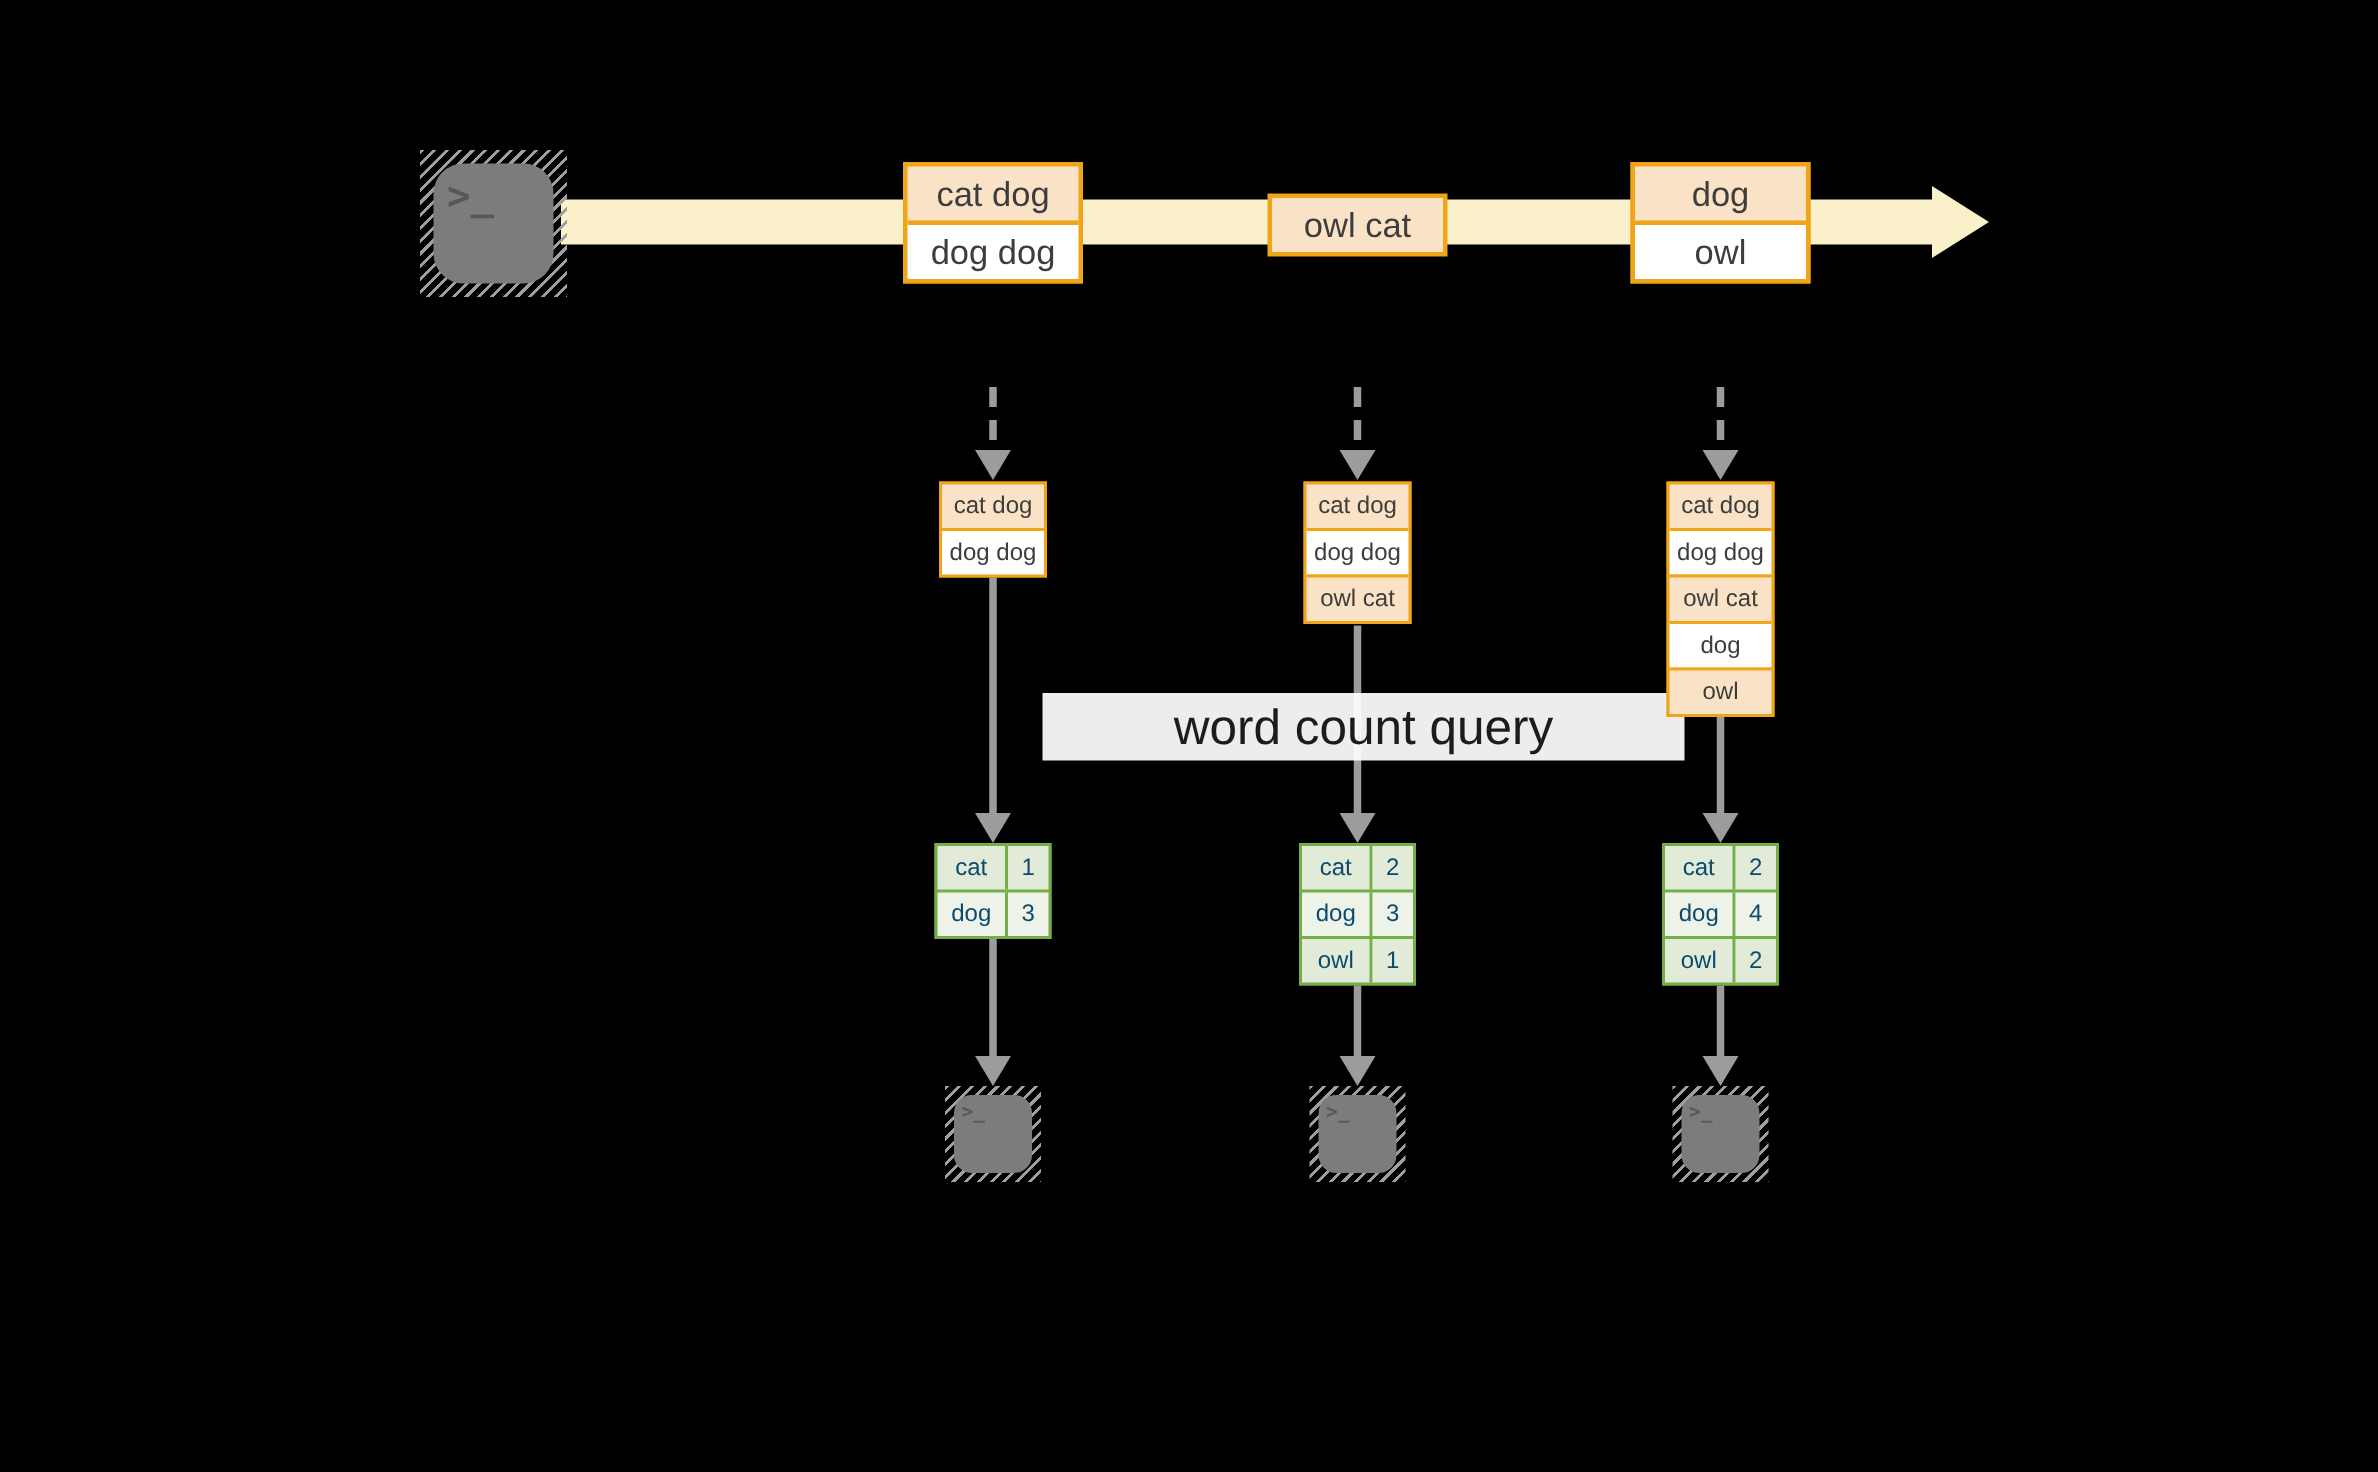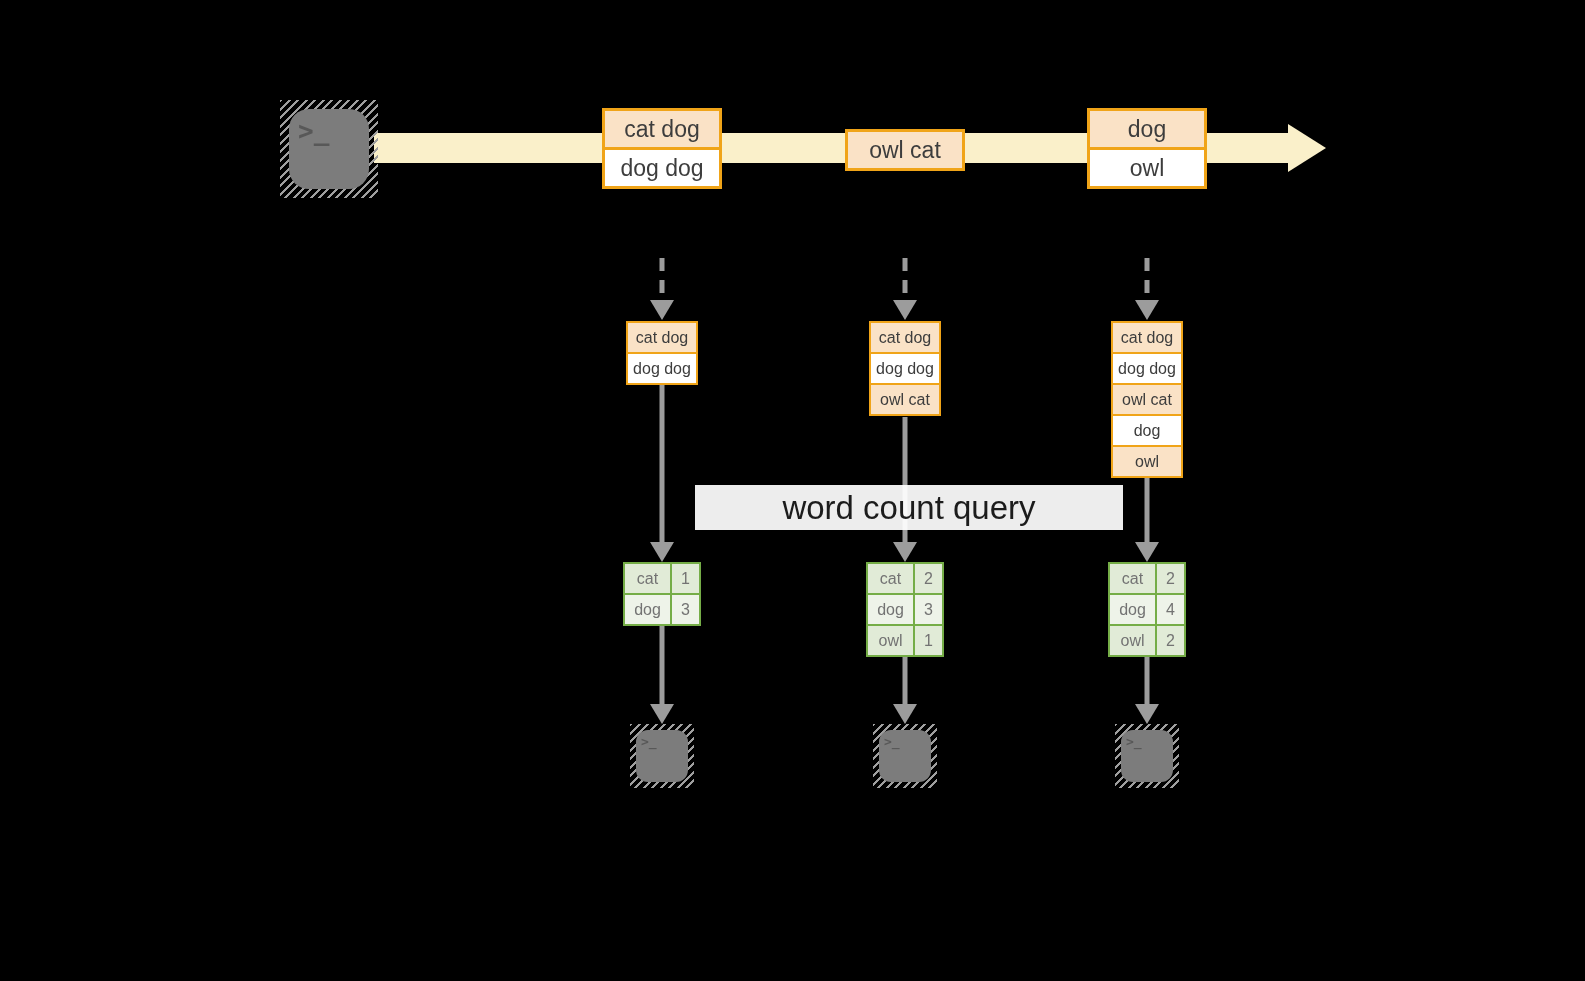--- a/index.html
+++ b/index.html
@@ -48,21 +48,21 @@
     border-top:20px solid #9c9c9c;
   }
   
   .qband{
     position:absolute;background:rgba(255,255,255,0.93);z-index:3;
     display:flex;align-items:center;justify-content:center;
     font-size:33px;color:#1c1c1c;
   }
   
   .gtable{position:absolute;border:2px solid #75ad47;z-index:4;background:#75ad47;width:74px;}
-  .grow{display:flex;height:29px;line-height:29px;font-size:16px;color:#737373;}
+  .grow{display:flex;height:29px;line-height:29px;font-size:16px;color:#0c4a6e;}
   .grow+.grow{border-top:2px solid #75ad47;}
   .gword{width:45px;text-align:center;border-right:2px solid #75ad47;}
   .gcount{flex:1;text-align:center;}
   .fill-g1 .gword,.fill-g1 .gcount{background:#e1ebd7;}
   .fill-g2 .gword,.fill-g2 .gcount{background:#eef3e9;}
 </style>
 </head>
 <body>
 
 <div class="canvas">
@@ -111,21 +111,21 @@
     <div class="scell fill-a">owl cat</div>
   </div>
   <div class="obox" style="left:1111px;top:321px;width:68px;border-width:2px;">
     <div class="scell fill-a">cat dog</div>
     <div class="scell fill-b">dog dog</div>
     <div class="scell fill-a">owl cat</div>
     <div class="scell fill-b">dog</div>
     <div class="scell fill-a">owl</div>
   </div>
 
-  <div class="qband" style="left:695px;top:485px;width:428px;height:45px;">
+  <div class="qband" style="left:695px;top:462px;width:428px;height:45px;">
     <span>word count query</span>
   </div>
 
   <div class="arrow solid" style="left:650px;top:385px;height:177px;">
     <div class="shaft"></div>
       <div class="head"></div>
   </div>
   <div class="arrow solid" style="left:893px;top:417px;height:145px;">
     <div class="shaft"></div>
       <div class="head"></div>

